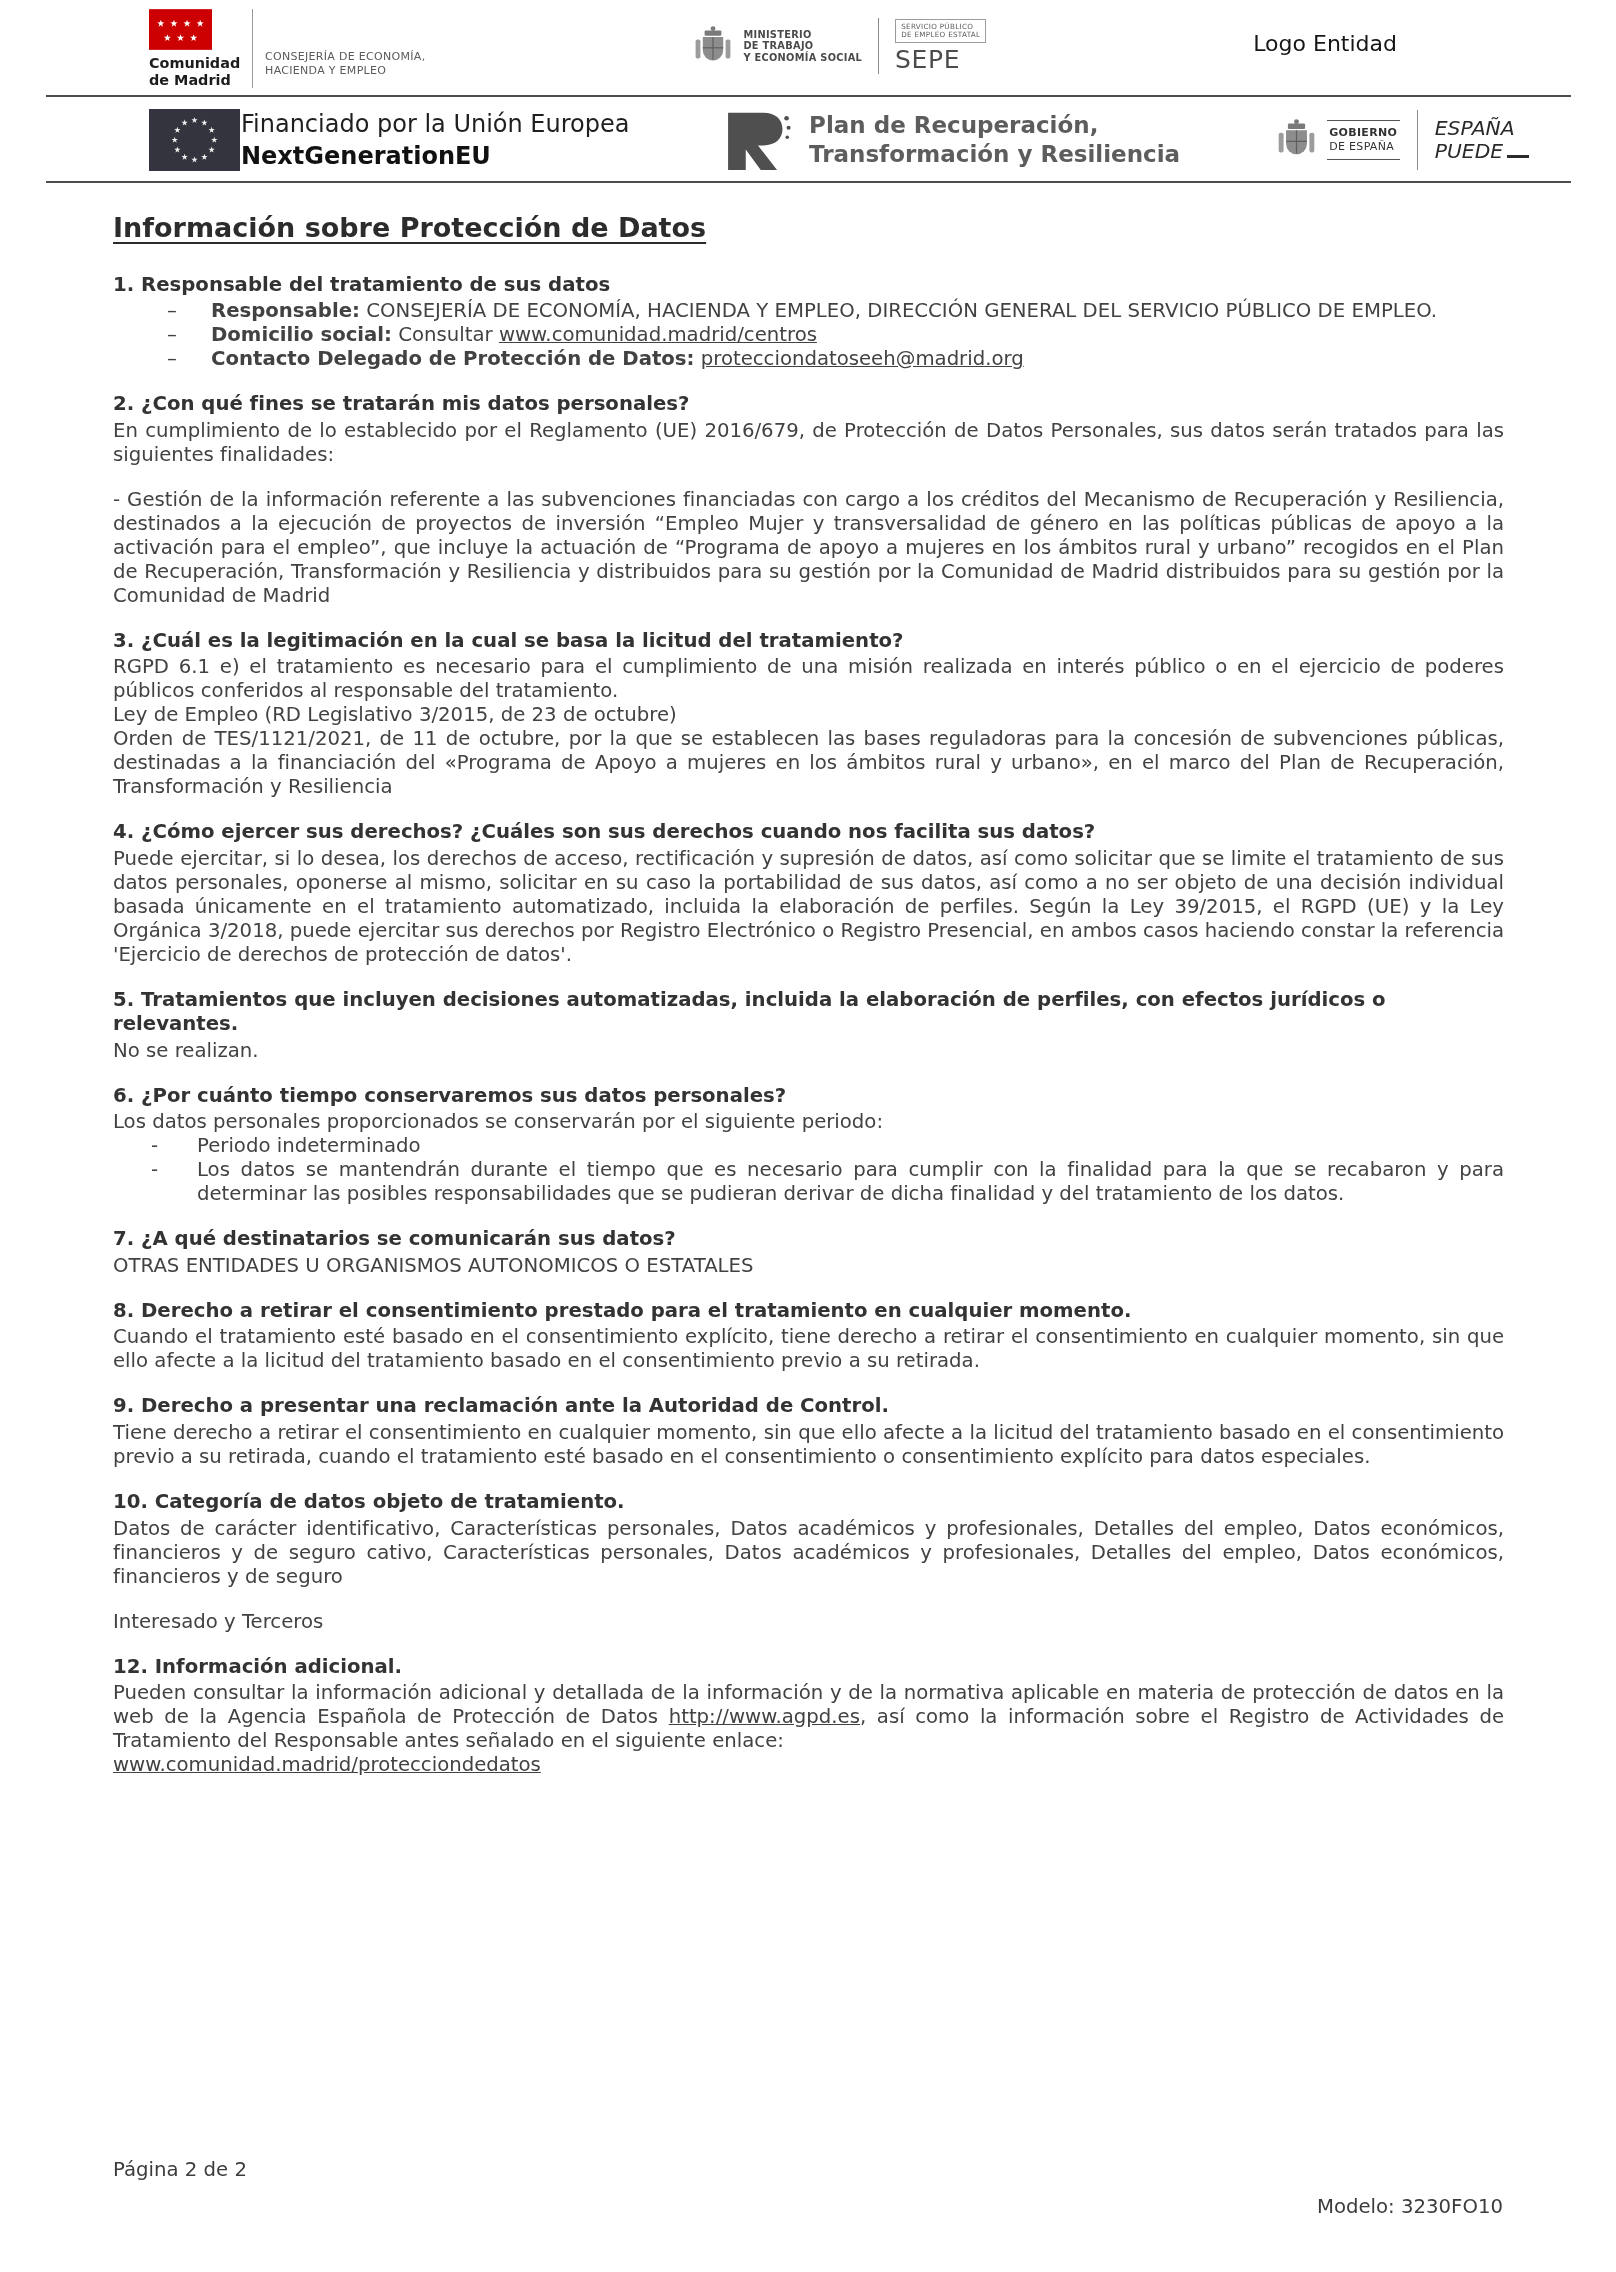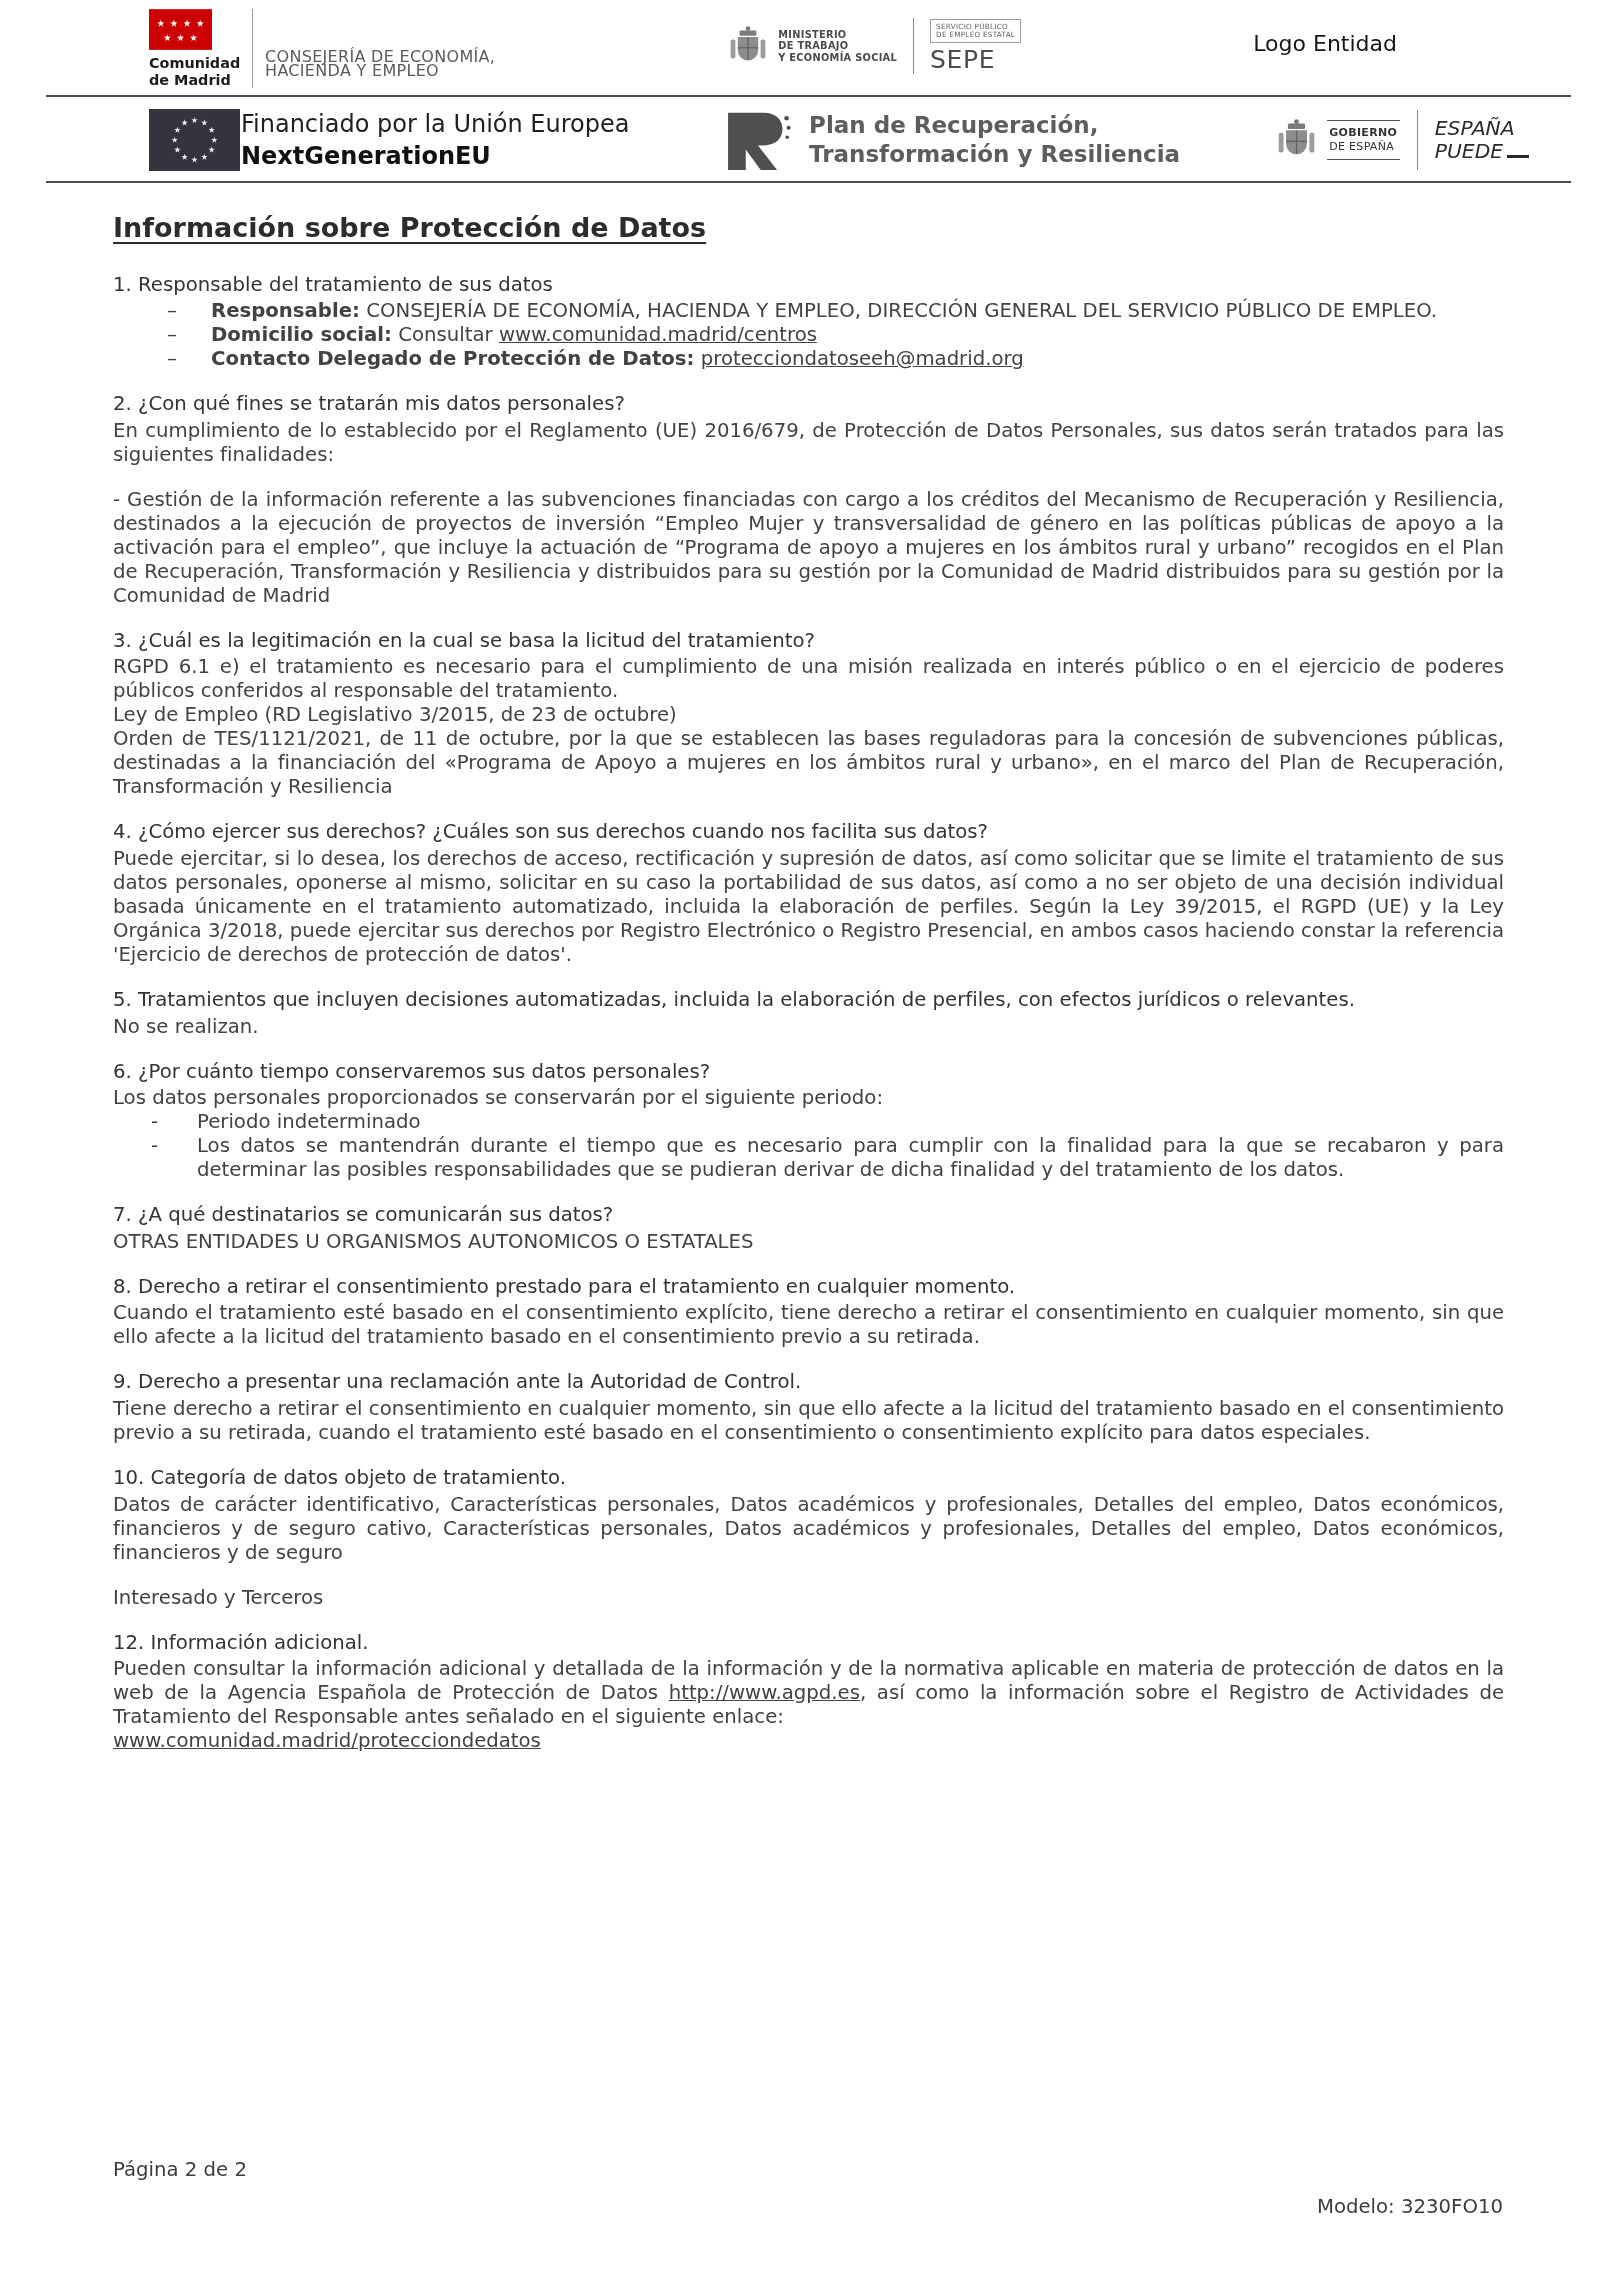--- a/index.html
+++ b/index.html
@@ -19,21 +19,21 @@
   .page-header { padding-top: 9.2px; }
   .header-row { display:flex; align-items:flex-start; justify-content:space-between; padding:0 49px; }
   .rule { border:none; border-top:2px solid #4d4d4d; margin:6.6px 46px; }
 
   
   .cam-logo { display:flex; margin-left:100px; }
   .cam-left { display:flex; flex-direction:column; }
   .cam-flag { width:63px; height:41px; display:block; }
   .cam-brand { font-weight:bold; font-size:14.4px; line-height:16.4px; color:#1c1c1c; margin-top:5.2px; }
   .cam-divider { width:1.3px; background:#9a9a9a; margin:0 11.8px; }
-  .cam-dept { font-size:16px; line-height:13.8px; color:#5a5a5a; letter-spacing:0.3px; align-self:flex-end; padding-bottom:10.5px; }
+  .cam-dept { font-size:11px; line-height:13.8px; color:#5a5a5a; letter-spacing:0.3px; align-self:flex-end; padding-bottom:10.5px; }
 
   
   .sepe-logo { display:flex; align-items:center; gap:9.2px; padding:5.2px 6.6px; margin-top:3.9px; }
   .sepe-arms { width:42px; height:42px; }
   .min-text { font-size:9.8px; line-height:11.8px; color:#4a4a4a; font-weight:bold; letter-spacing:0.3px; }
   .sepe-vdiv { width:1.3px; height:56px; background:#8a8a8a; margin:0 6.6px; }
   .sepe-col { display:flex; flex-direction:column; align-items:flex-start; }
   .sepe-caption { border:0.7px solid #9c9c9c; padding:2.6px 5.2px; font-size:7.2px; line-height:8.5px; color:#5c5c5c; letter-spacing:0.3px; }
   .sepe-word { font-size:25px; color:#4c4c4c; letter-spacing:0.7px; margin-top:1.3px; }
 
@@ -59,21 +59,21 @@
   .ep-bar { display:inline-block; width:22px; height:2.6px; background:#2a2a2a; margin-left:3.9px; vertical-align:baseline; }
 
   
   .doc-body { padding:0 113px; }
   .doc-title {
     font-size:27px; font-weight:bold; color:#2c2c2c;
     text-decoration:underline; text-decoration-thickness:2px; text-underline-offset:5.2px;
     margin:29px 0 30px 0;
   }
   .doc-section { margin-bottom:21px; }
-  .sec-heading { font-size:19.7px; font-weight:normal; color:#333; margin:0 0 2.6px 0; line-height:24px; }
+  .sec-heading { font-size:19.7px; font-weight:bold; color:#333; margin:0 0 2.6px 0; line-height:24px; }
   .block { margin:0; font-size:19.7px; line-height:24px; text-align:justify; color:#424242; position:relative; }
   .block .bold { font-weight:bold; }
   .block .link { color:#424242; text-decoration:underline; cursor:pointer; }
   .gap-top { margin-top:21px; }
   .li-dash { padding-left:98px; }
   .li-dash > .marker { position:absolute; left:54px; }
   .li-hyphen { padding-left:84px; }
   .li-hyphen > .marker { position:absolute; left:38px; }
 
   

